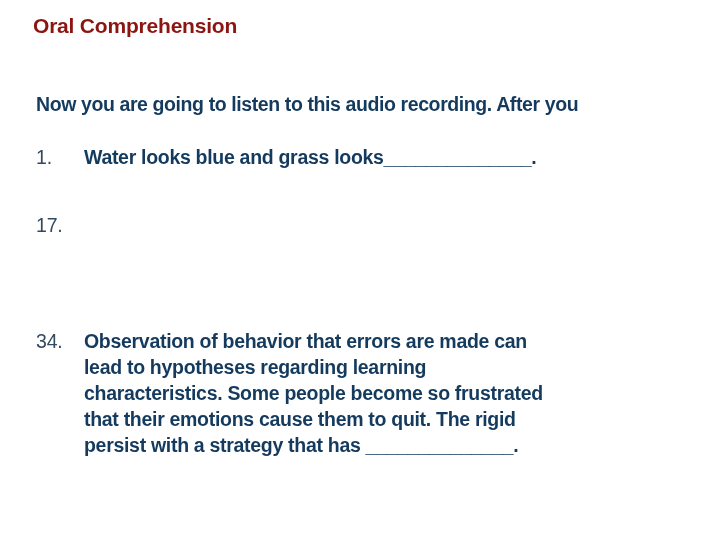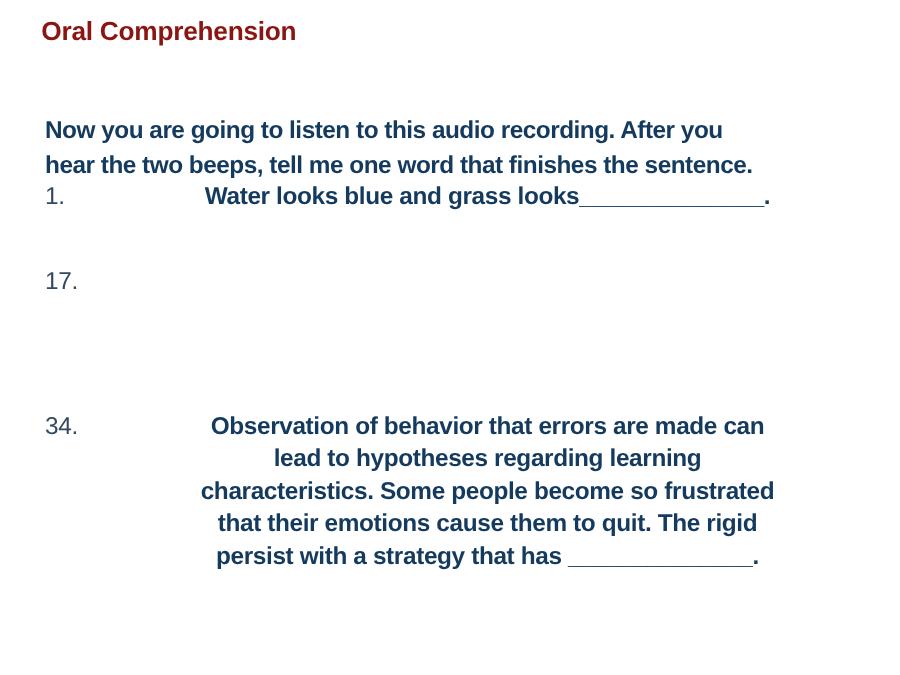--- a/index.html
+++ b/index.html
@@ -50,37 +50,35 @@
   .item .num {
     flex: 0 0 48px;
     font-weight: 400;
     letter-spacing: -0.2px;
     color: #32495f;
   }
   .item .lines {
     flex: 1;
     font-weight: 700;
     letter-spacing: -0.3px;
-    text-align: center;
   }
   .item-1  { top: 144px; }
   .item-17 { top: 212px; }
   .item-34 { top: 328px; }
   .line { white-space: nowrap; }
 </style>
 </head>
 <body>
 
 <div class="slide">
 
   <h1 class="title">Oral Comprehension</h1>
 
   <div class="intro">
     <div class="line">Now you are going to listen to this audio recording. After you</div>
-    <div class="line">hear the two beeps, tell me one word that finishes the sentence.</div>
   </div>
 
   <div class="item item-1">
     <span class="num">1.</span>
     <div class="lines">
       <div class="line">Water looks blue and grass looks______________.</div>
     </div>
   </div>
 
   <div class="item item-17">

